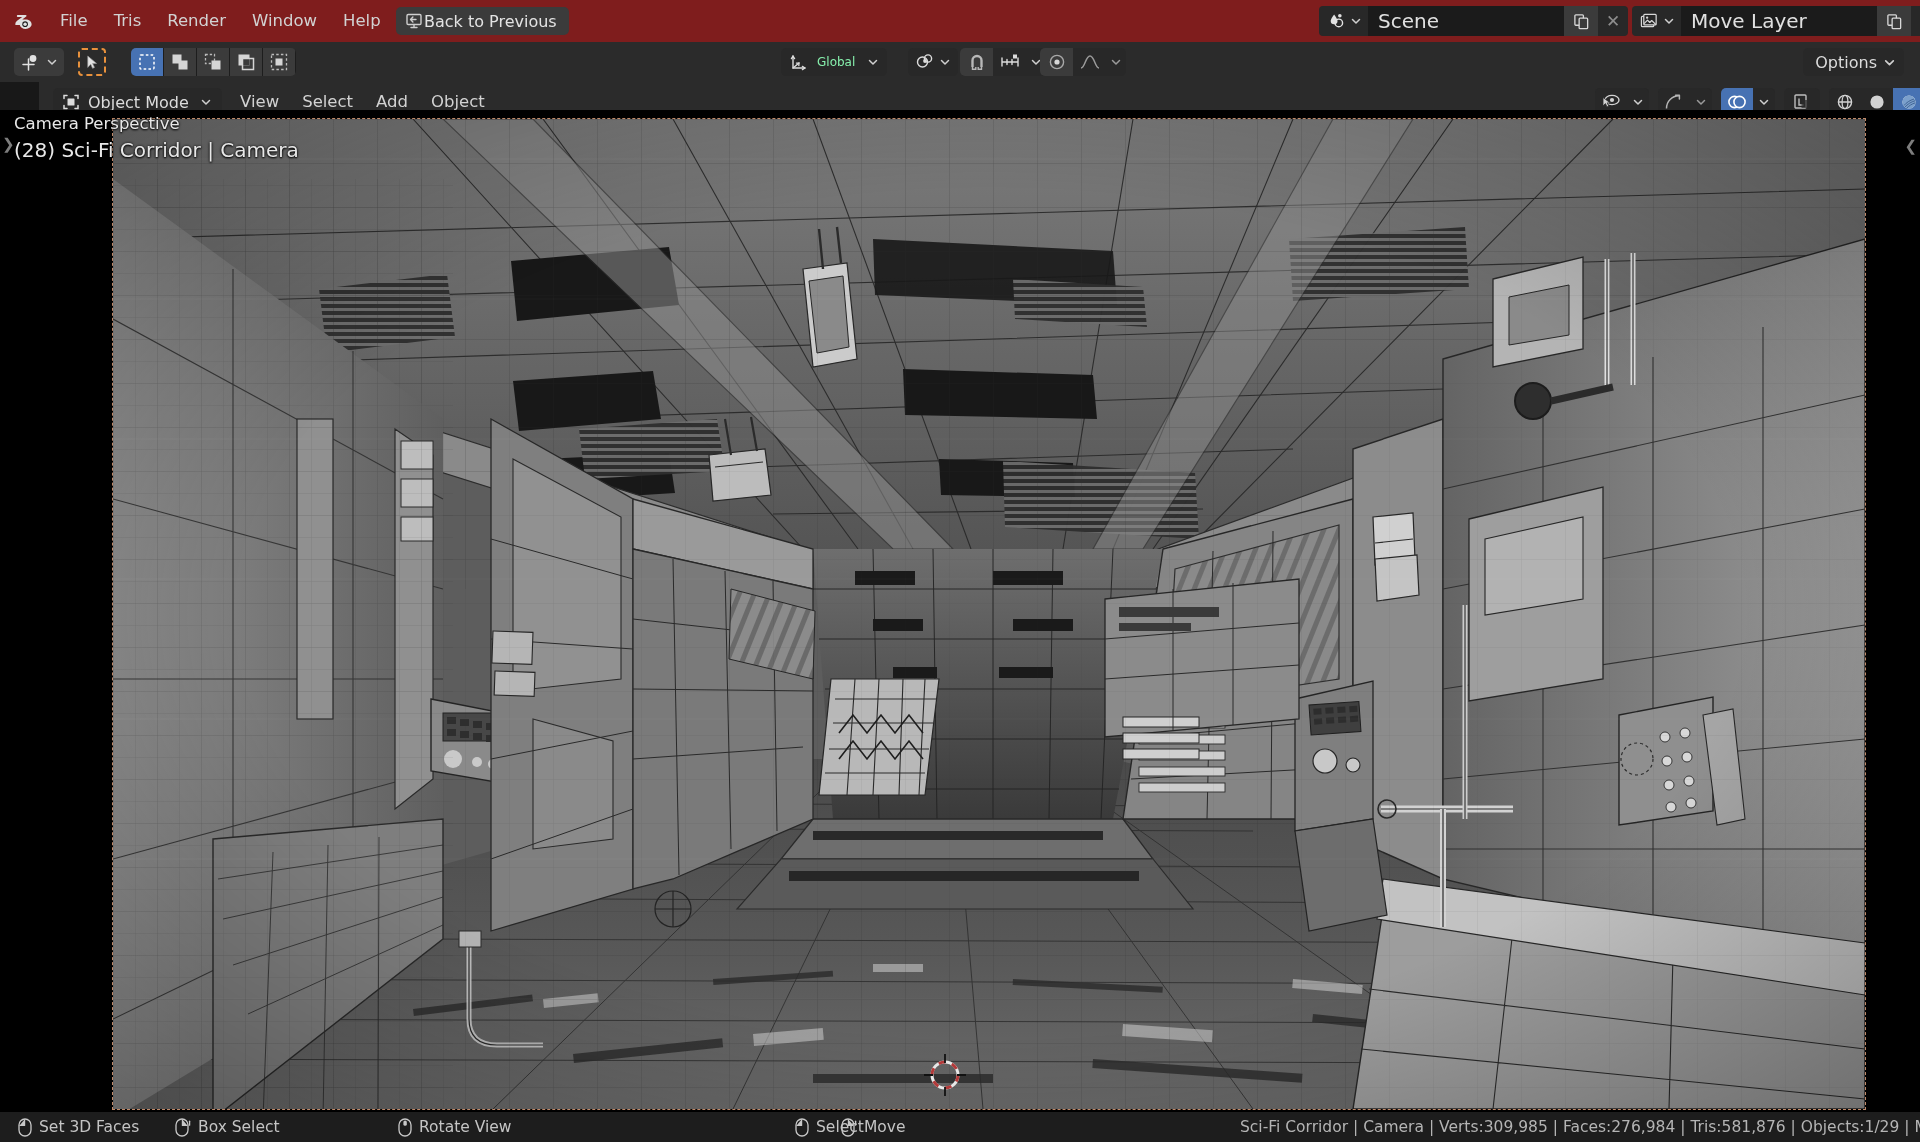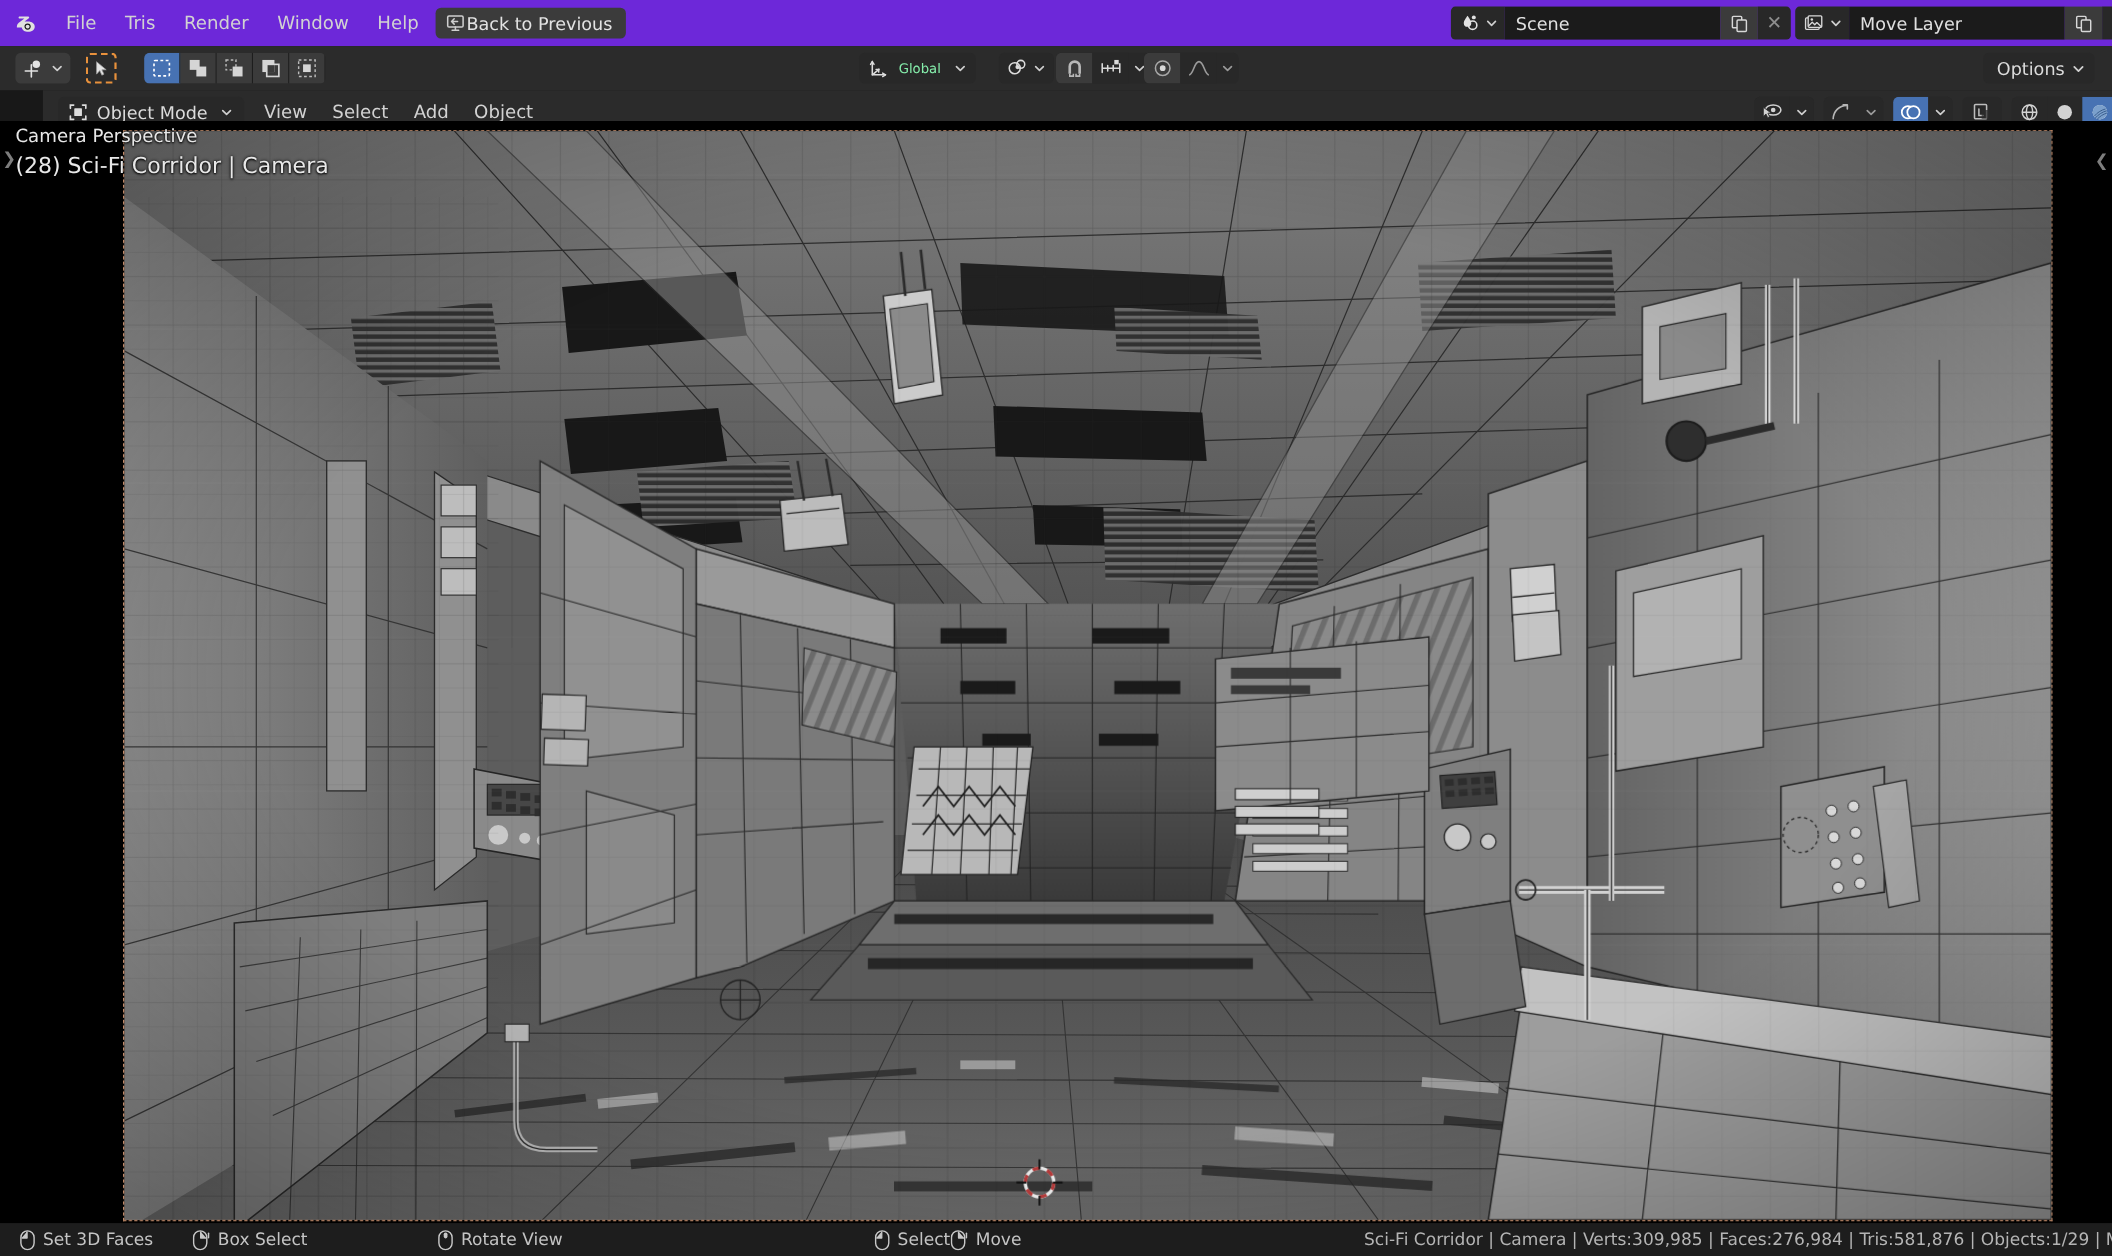--- a/index.html
+++ b/index.html
@@ -7,21 +7,21 @@
     width:1920px; height:1142px; overflow:hidden;
     background:#181818;
     font-family:"DejaVu Sans","Liberation Sans",sans-serif;
     -webkit-font-smoothing:antialiased;
   }
   #app{position:relative;width:1920px;height:1142px;background:#181818;}
 
   
   .topbar{
     position:absolute;left:0;top:0;width:1920px;height:42px;
-    background:#6d28d9;display:flex;align-items:center;
+    background:#7f1d1d;display:flex;align-items:center;
   }
   .blender-logo{width:34px;height:42px;display:flex;align-items:center;justify-content:center;margin-left:8px;}
   .menu-item{
     color:#d2d2d2;font-size:16.5px;padding:4px 12px;border-radius:4px;
     white-space:nowrap;line-height:20px;cursor:default;
   }
   .topbar .menurow{display:flex;align-items:center;gap:2px;margin-left:6px;}
 
   .backprev{
     position:absolute;left:396px;top:7px;height:28px;
@@ -33,21 +33,21 @@
   
   .scene-block{
     position:absolute;top:6px;height:30px;display:flex;align-items:stretch;
   }
   .idbtn{
     background:#282828;border-radius:4px 0 0 4px;display:flex;align-items:center;
     padding:0 6px 0 8px;gap:4px;cursor:default;
   }
   .idfield{
     background:#1b1b1b;min-width:196px;display:flex;align-items:center;
-    padding:0 10px;color:#e0e0e0;font-size:16px;cursor:text;
+    padding:0 10px;color:#e0e0e0;font-size:20px;cursor:text;
   }
   .idnew{
     background:#3b3b3b;width:34px;display:flex;align-items:center;justify-content:center;cursor:default;
   }
   .idx{
     background:#282828;width:30px;border-radius:0 4px 4px 0;
     display:flex;align-items:center;justify-content:center;color:#8d8d8d;font-size:17px;cursor:default;
   }
 
   
@@ -880,21 +880,21 @@
     <div class="kbitem" style="position:absolute;left:795px;">
       <span style="display:flex;">
         <svg width="14" height="19" viewBox="0 0 14 19">
           <rect x="1" y="1" width="12" height="17" rx="6" fill="none" stroke="#c8c8c8" stroke-width="1.3"></rect>
           <path d="M1.6 7.5h5V1.6" fill="#c8c8c8" stroke="#c8c8c8" stroke-width="1.2" stroke-linejoin="round"></path>
         </svg>
       </span>
       <span class="txt">Select</span>
     </div>
 
-    <div class="kbitem" style="position:absolute;left:864px;">
+    <div class="kbitem" style="position:absolute;left:841px;">
       <span style="display:flex;">
         <svg width="16" height="19" viewBox="0 0 16 19">
           <rect x="1" y="1" width="12" height="17" rx="6" fill="none" stroke="#c8c8c8" stroke-width="1.3"></rect>
           <path d="M12.4 7.5h-5V1.6" fill="#c8c8c8" stroke="#c8c8c8" stroke-width="1.2" stroke-linejoin="round"></path>
           <path d="M14.6 3.2v4" stroke="#c8c8c8" stroke-width="1.3" stroke-linecap="round"></path>
         </svg>
       </span>
       <span class="txt">Move</span>
     </div>
 

